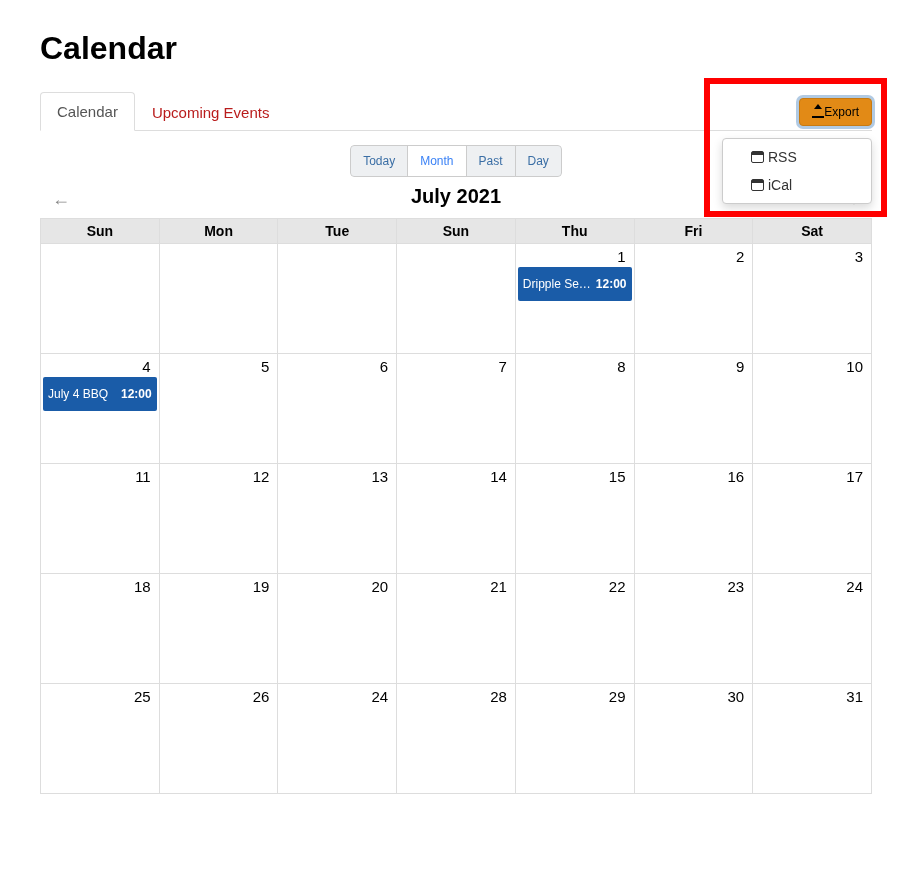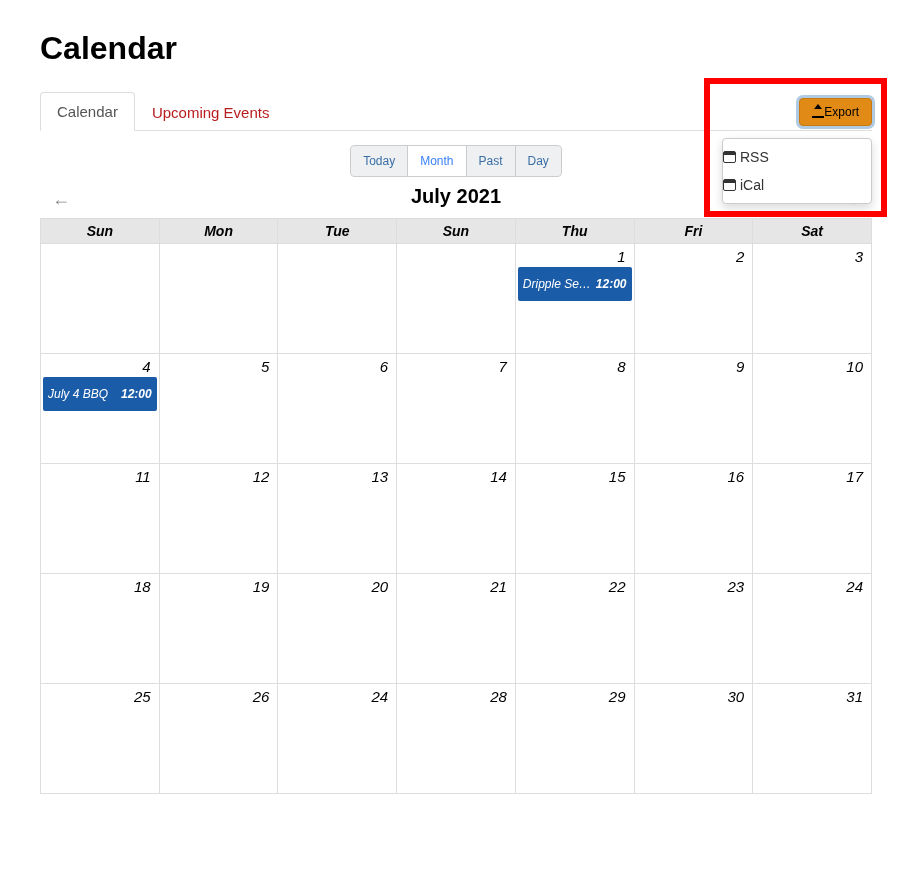--- a/index.html
+++ b/index.html
@@ -64,21 +64,21 @@
     top: 36px;
     width: 150px;
     background: #fff;
     border: 1px solid #ccc;
     border-radius: 4px;
     box-shadow: 0 4px 10px rgba(0,0,0,0.15);
     z-index: 20;
     padding: 4px 0;
   }
   .export-item {
-    padding: 6px 0;
+    padding: 6px 28px;
     font-size: 14px;
     color: #333;
     cursor: pointer;
     display: flex;
     align-items: center;
     gap: 4px;
   }
   .highlight-box {
     position: absolute;
     border: 6px solid #f00;
@@ -128,21 +128,20 @@
     font-size: 18px;
     cursor: pointer;
     padding: 2px 6px;
   }
   .nav-arrow.left { left: 6px; }
   .nav-arrow.right { right: 6px; }
   table.calendar {
     width: 100%;
     border-collapse: collapse;
     table-layout: fixed;
-    font-style: italic;
   }
   table.calendar th {
     background: #e6e6e6;
     border: 1px solid #ddd;
     font-size: 14px;
     font-weight: 700;
     padding: 4px 0;
   }
   table.calendar td {
     border: 1px solid #ddd;

